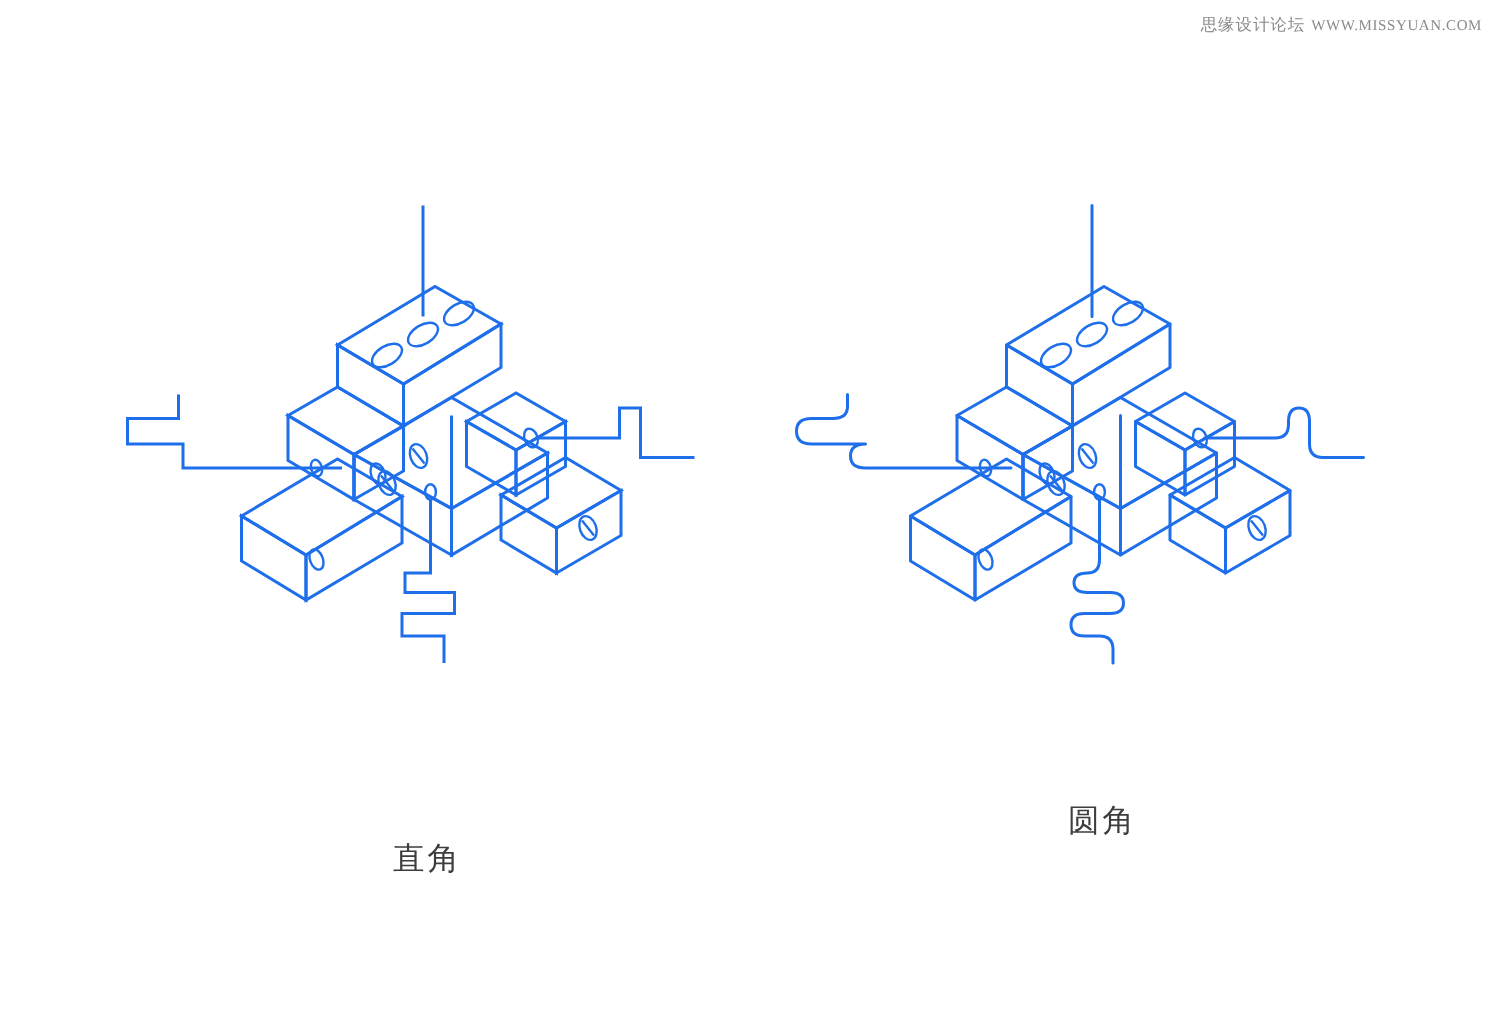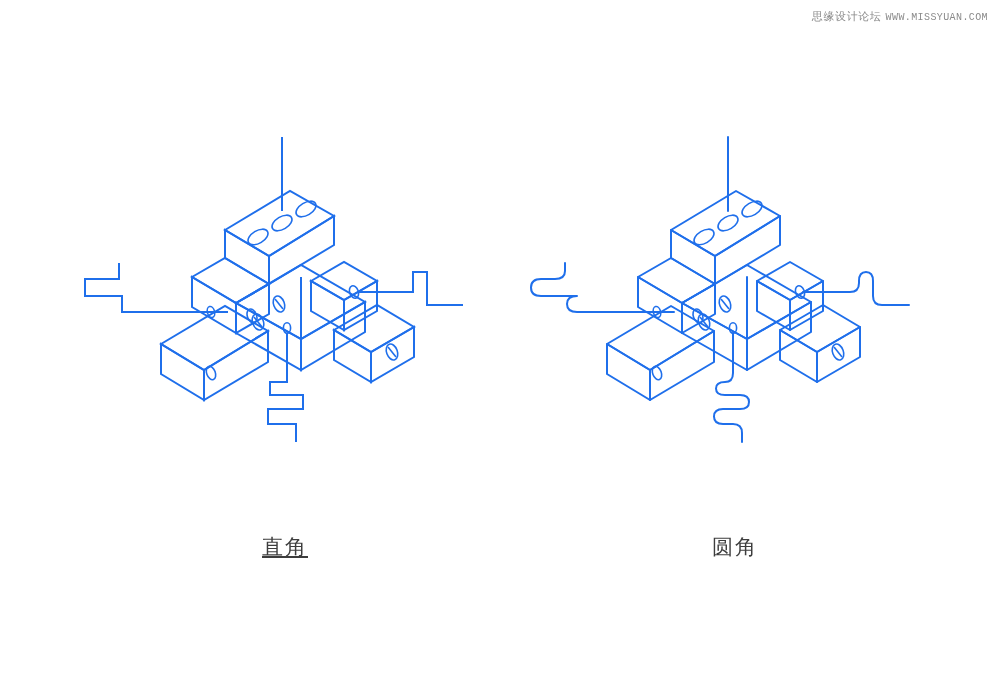--- a/index.html
+++ b/index.html
@@ -26,34 +26,34 @@
     right: 12px;
     top: 9px;
     font-family: "DejaVu Sans", sans-serif;
     font-size: 11px;
     color: #8a8a8a;
     letter-spacing: 0.6px;
     white-space: nowrap;
     user-select: none;
   }
   .watermark .wm-url {
-    font-family: Liberation Mono, monospace;
+    font-family: Liberation Serif, serif;
     font-size: 10px;
     letter-spacing: 0.4px;
   }
   .caption {
     position: absolute;
     font-family: "DejaVu Sans", "Liberation Sans", sans-serif;
     font-size: 21px;
     color: #3d3d3d;
     letter-spacing: 2px;
     white-space: nowrap;
     text-align: center;
   }
-  #caption-left  { left: 0px;   top: 533px; width: 570px; text-decoration: underline; }
+  #caption-left  { left: 0px;   top: 558px; width: 570px; }
   #caption-right { left: 465px; top: 533px; width: 540px; }
 
   svg { display: block; }
   .ln {
     fill: none;
     stroke: #1F6FEB;
     stroke-width: 2;
     stroke-linecap: butt;
     stroke-linejoin: miter;
   }

